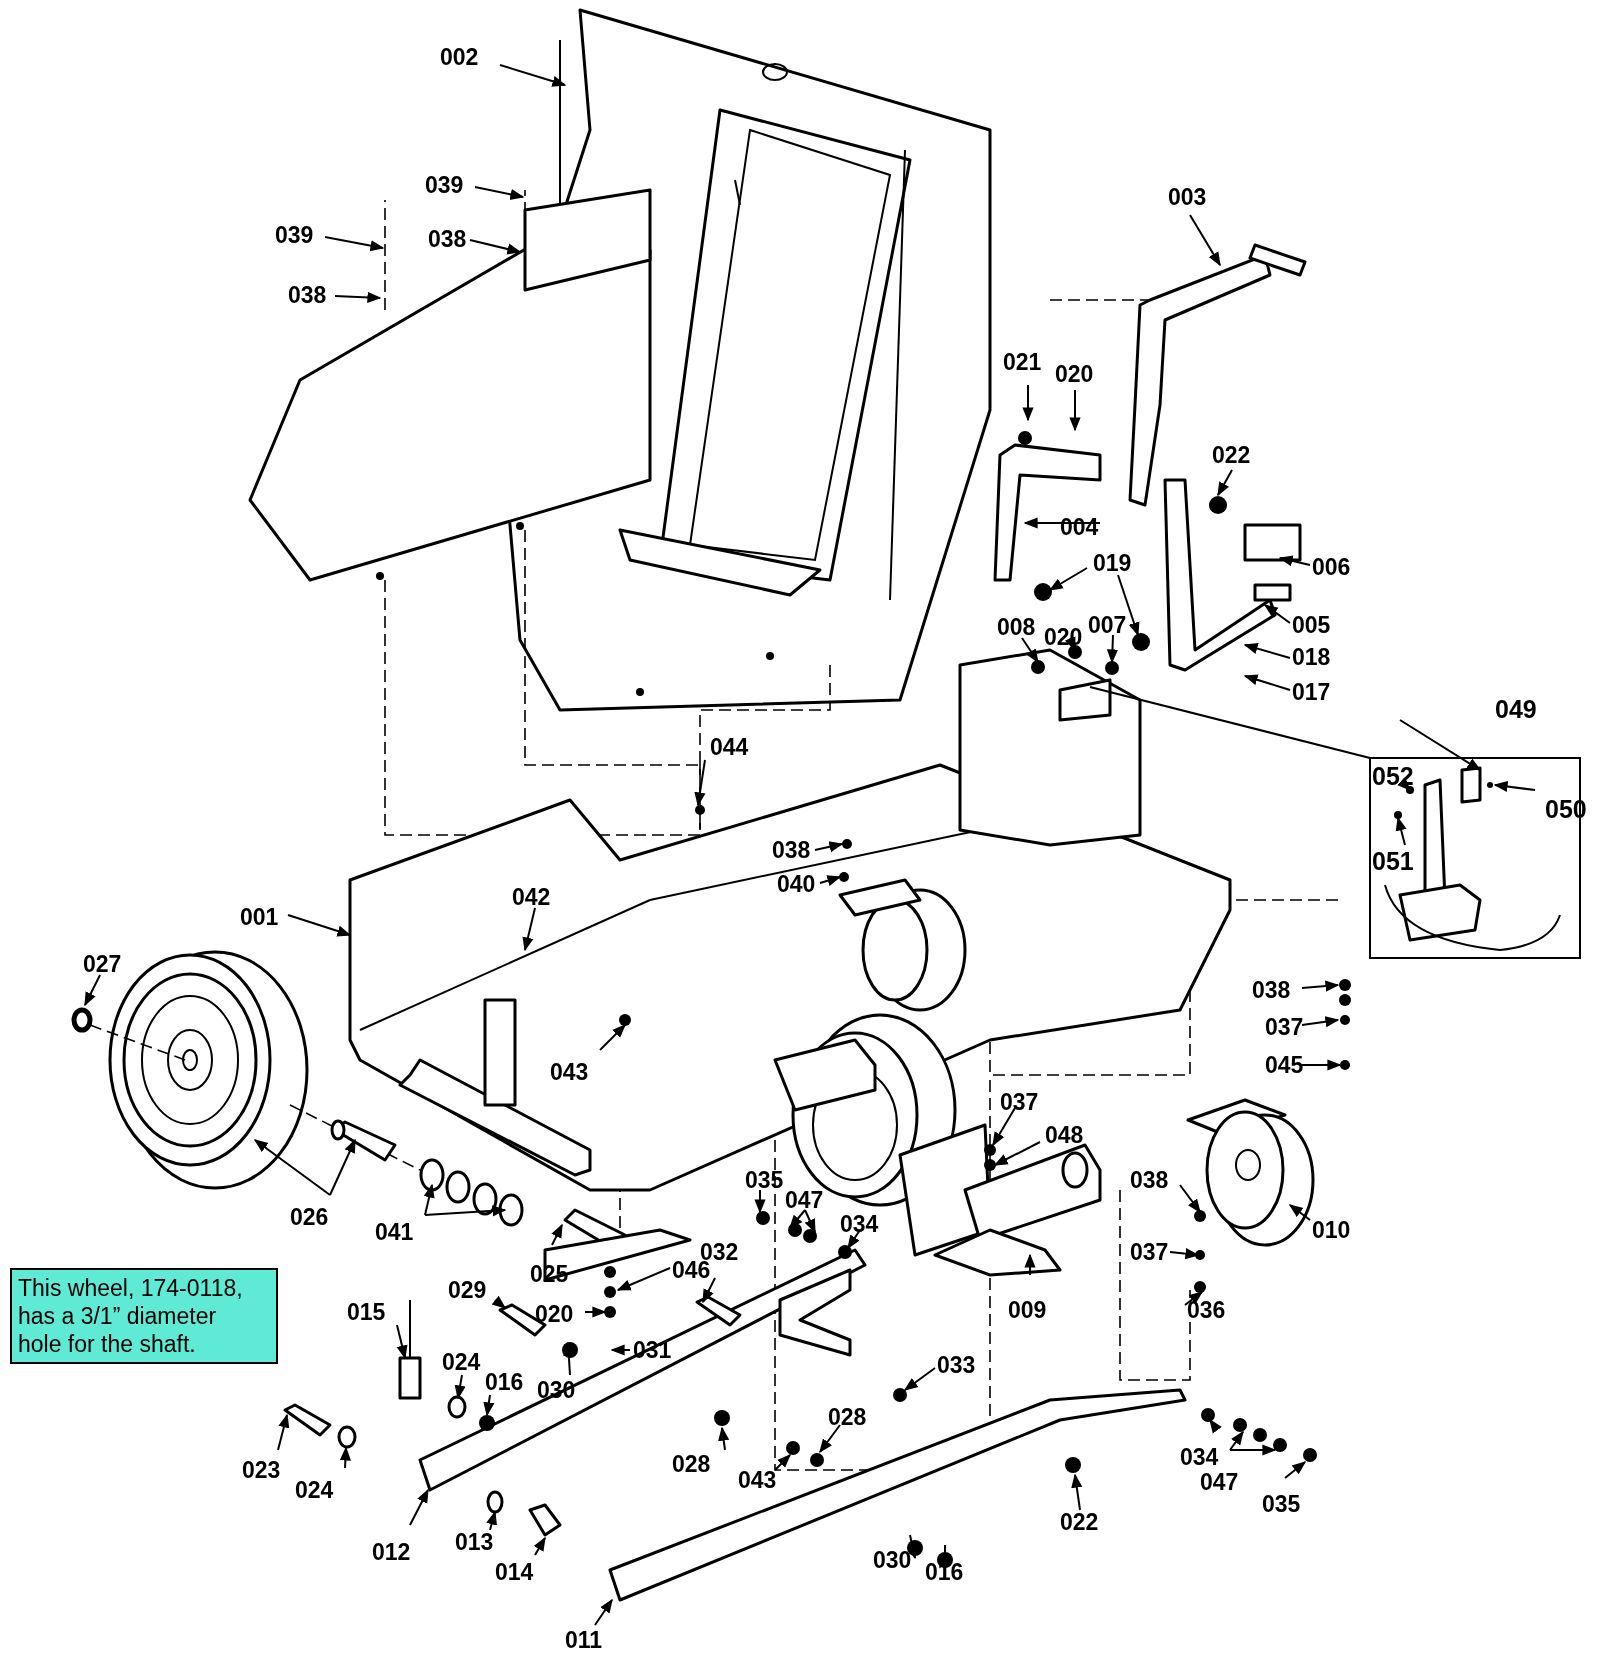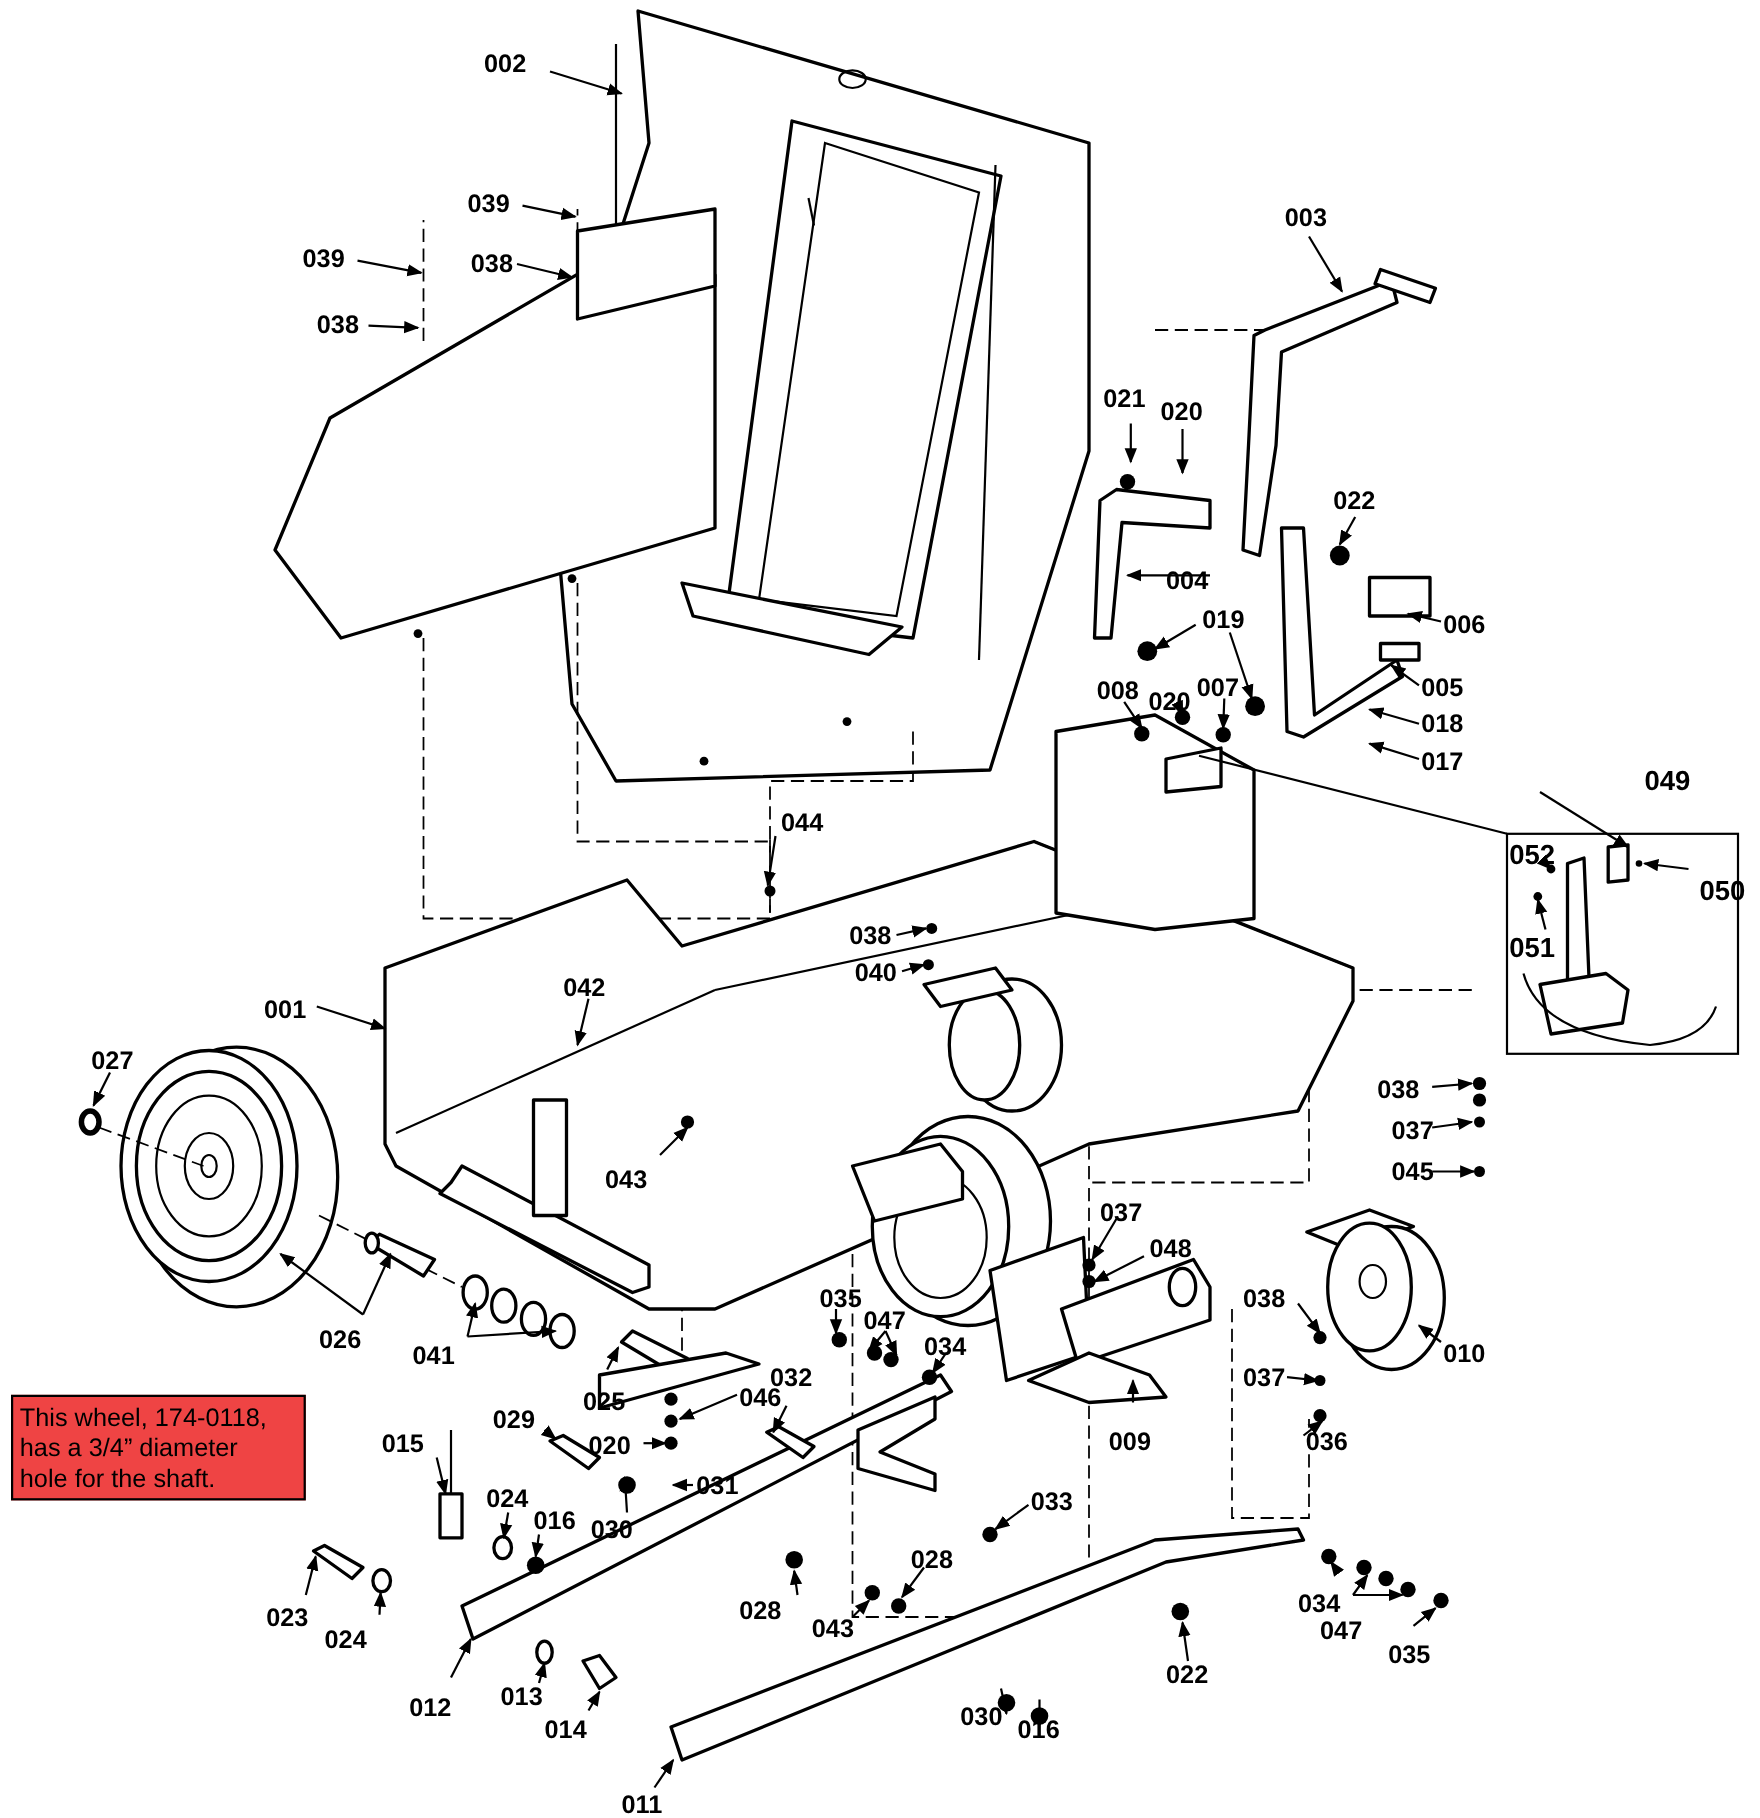--- a/index.html
+++ b/index.html
@@ -5,21 +5,21 @@
   html, body { margin:0; padding:0; background:#ffffff; }
   body { width:1600px; height:1653px; position:relative; overflow:hidden; font-family:"Liberation Sans", sans-serif; }
   #diagram { position:absolute; left:0; top:0; width:1600px; height:1653px; }
   .part { fill:#fff; stroke:#000; stroke-width:3; stroke-linejoin:round; }
   .thin { fill:none; stroke:#000; stroke-width:2; }
   .dash { fill:none; stroke:#000; stroke-width:1.6; stroke-dasharray:12 6; }
   .lead { stroke:#000; stroke-width:2; fill:none; marker-end:url(#arrow); }
   .hw { fill:#000; }
   .lbl { font-family:"Liberation Sans", sans-serif; font-weight:bold; font-size:23px; fill:#000; }
   .lbl-lg { font-size:25px; }
-  #note { position:absolute; left:10px; top:1268px; width:268px; border:2px solid #000; background:#ef4444;
+  #note { position:absolute; left:10px; top:1268px; width:268px; border:2px solid #000; background:#5eead4;
           font-family:"Liberation Sans", sans-serif; font-size:23px; line-height:28px; padding:4px 6px; box-sizing:border-box; }
   #note div { white-space:nowrap; }
 </style>
 </head>
 <body>
 
 <svg id="diagram" viewBox="0 0 1600 1653" xmlns="http://www.w3.org/2000/svg">
   <defs>
     <marker id="arrow" viewBox="0 0 10 10" refX="9" refY="5" markerWidth="7" markerHeight="7" orient="auto-start-reverse">
       <path d="M0,1 L10,5 L0,9 z" fill="#000"></path>
@@ -352,15 +352,15 @@
 
     <text class="lbl lbl-lg" x="1495" y="718">049</text>
     <text class="lbl lbl-lg" x="1545" y="818">050</text>
     <text class="lbl lbl-lg" x="1372" y="870">051</text>
     <text class="lbl lbl-lg" x="1372" y="785">052</text>
   </g>
 </svg>
 
 <div id="note">
   <div>This wheel, 174-0118,</div>
-  <div>has a 3/4” diameter</div>
+  <div>has a 3/1” diameter</div>
   <div>hole for the shaft.</div>
 </div>
 
 </body></html>

